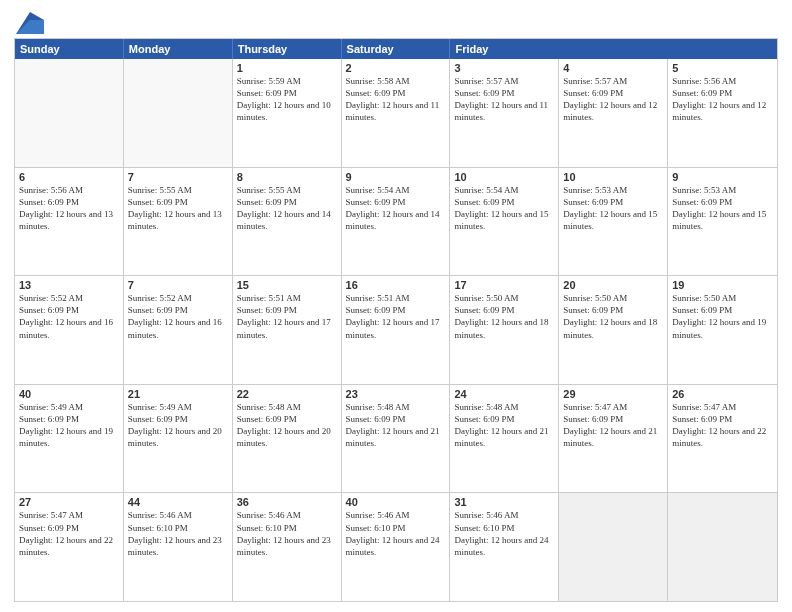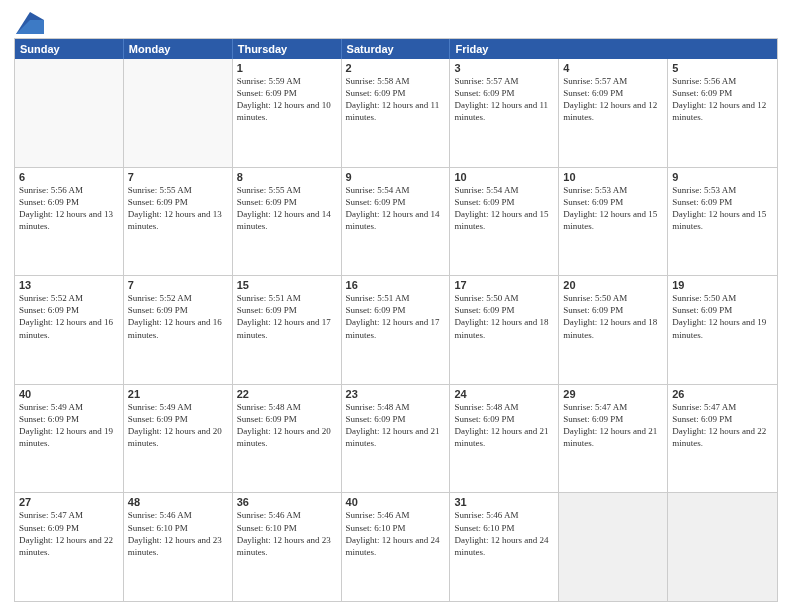--- a/index.html
+++ b/index.html
@@ -255,21 +255,21 @@
             <span class="day-num">26</span>
             <div class="cell-info">Sunrise: 5:47 AM<br>Sunset: 6:09 PM<br>Daylight: 12 hours and 22 minutes.</div>
           </div>
         </div>
         <div class="cal-row">
           <div class="cal-cell">
             <span class="day-num">27</span>
             <div class="cell-info">Sunrise: 5:47 AM<br>Sunset: 6:09 PM<br>Daylight: 12 hours and 22 minutes.</div>
           </div>
           <div class="cal-cell">
-            <span class="day-num">48</span>
+            <span class="day-num">44</span>
             <div class="cell-info">Sunrise: 5:46 AM<br>Sunset: 6:10 PM<br>Daylight: 12 hours and 23 minutes.</div>
           </div>
           <div class="cal-cell">
             <span class="day-num">36</span>
             <div class="cell-info">Sunrise: 5:46 AM<br>Sunset: 6:10 PM<br>Daylight: 12 hours and 23 minutes.</div>
           </div>
           <div class="cal-cell">
             <span class="day-num">40</span>
             <div class="cell-info">Sunrise: 5:46 AM<br>Sunset: 6:10 PM<br>Daylight: 12 hours and 24 minutes.</div>
           </div>

